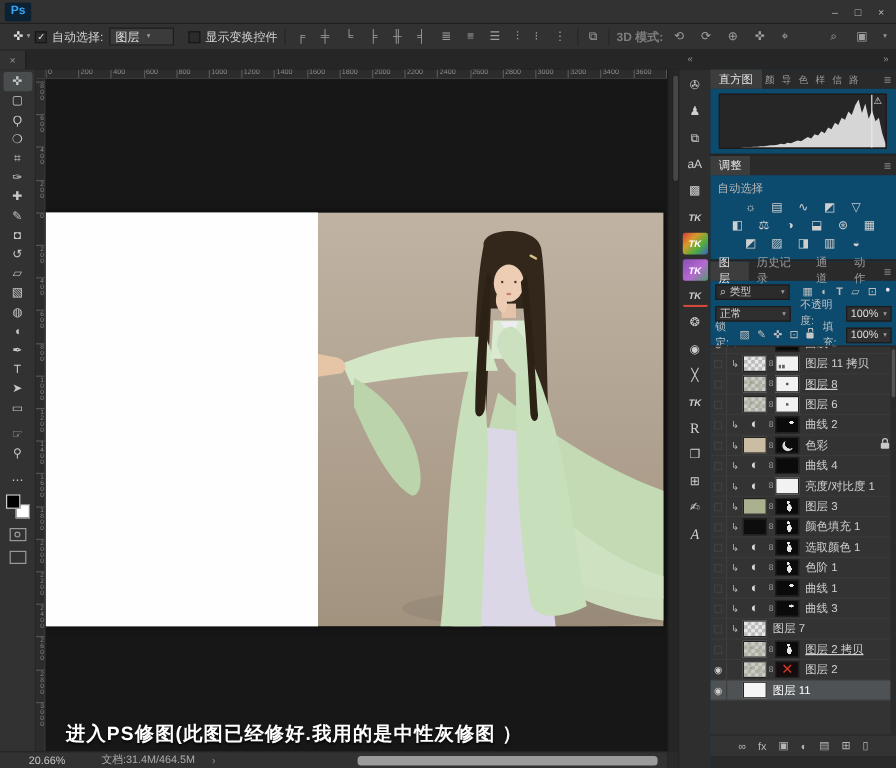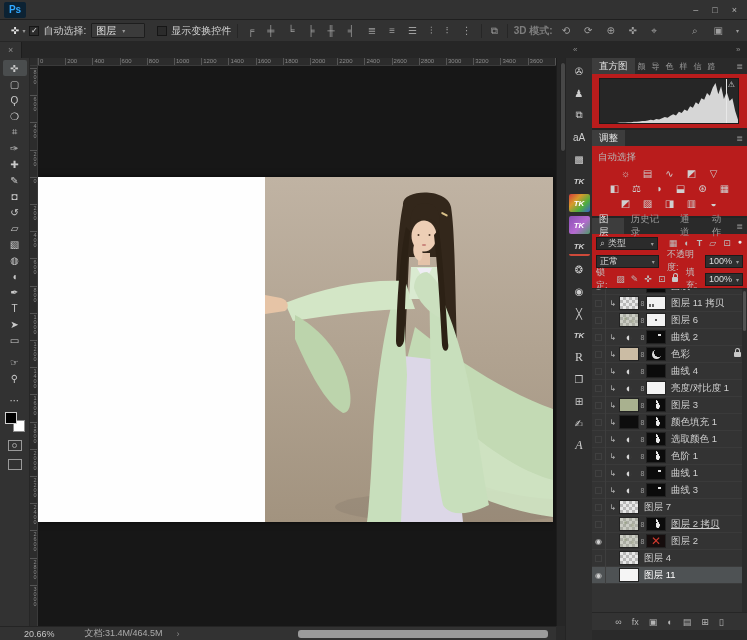--- a/index.html
+++ b/index.html
@@ -85,21 +85,21 @@
   .dock-ico.tk { font-size:8px; font-weight:bold; font-style:italic; }
   .dock-ico.tk-rainbow { background:linear-gradient(135deg,#d43b3b,#d89a2b,#4fae3f,#3b62c9); color:#fff; }
   .dock-ico.tk-purple { background:linear-gradient(135deg,#8a4fb5,#b56ad0 55%,#4f9a6a); color:#fff; }
   .dock-ico.tk-dots { border-bottom:2px solid #cf4a3a; }
   .dock-ico.serif { font-family:"Liberation Serif",serif; font-size:12px; }
   .dock-ico.serif-italic { font-family:"Liberation Serif",serif; font-style:italic; font-size:12px; }
 
   
   #rightcol { position:absolute; left:592px; top:58px; width:155px; height:582px; background:#242424;
     display:flex; flex-direction:column; gap:2px;}
-  .panel { background:#b91c1c; }
+  .panel { background:#0c4a6e; }
   .ptabs { display:flex; align-items:center; height:16px; background:#2a2a2a; }
   .ptab { padding:0 7px; font-size:9.5px; color:#9b9b9b; height:16px; display:flex; align-items:center;}
   .ptab.active { background:#3d3d3d; color:#e3e3e3; }
   .ptab.small { padding:0 3px; font-size:8px; }
   .pmenu { margin-left:auto; color:#8a8a8a; font-size:8px; padding-right:4px;}
 
   #histo-body { position:relative; height:54px; padding:4px 7px;}
   #histo-chart { position:relative; width:140px; height:46px; background:#262626; border:1px solid #1b1b1b;}
   #histo-chart svg { position:absolute; left:0; bottom:0; }
   #histo-warning { position:absolute; right:3px; top:1px; color:#d8d8d8; font-size:8px;}
@@ -364,20 +364,21 @@
         <path d="M146 50 C144 34 150 26 160 26 C172 26 177 38 174 52 C170 44 167 41 162 44 C155 39 149 44 146 50 Z" fill="#33271b"></path>
         <path d="M145 54 C141 92 140 130 139 164 C137 172 131 172 131 164 C132 120 135 78 141 50 Z" fill="#2c2115"></path>
         <path d="M174 52 C179 95 181 134 183 166 C185 175 178 177 177 168 C175 130 173 94 169 58 Z" fill="#2c2115"></path>
 
         <circle cx="153.5" cy="58" r="1" fill="#4a3526"></circle>
         <circle cx="164.5" cy="58" r="1" fill="#4a3526"></circle>
         <ellipse cx="159" cy="68" rx="2.2" ry="1.1" fill="#c9837a"></ellipse>
         <rect x="176" y="36" width="7" height="2" rx="1" fill="#d9c08a" transform="rotate(28 179 37)"></rect>
       </svg>
     </div>
+    <div id="caption">进入PS修图(此图已经修好.我用的是中性灰修图 ）</div>
   </div>
   <div id="canvas-vscroll">
       <div class="thumb"></div>
     </div>
 
   <div id="dock">
       <div class="dock-ico">✇</div>
       <div class="dock-ico">♟</div>
       <div class="dock-ico">⧉</div>
       <div class="dock-ico">aA</div>
@@ -529,20 +530,30 @@
             <span class="lname">图层 11 拷贝</span>
           </div>
           <div class="layer-row">
             <span class="eye-cell">
               <span class="eye-empty"></span>
             </span>
             <span class="no-clip"></span>
             <span class="thumb texture"></span>
             <span class="link-ico">8</span>
             <span class="mask white-dot"></span>
+            <span class="lname u">图层 8</span>
+          </div>
+          <div class="layer-row">
+            <span class="eye-cell">
+              <span class="eye-empty"></span>
+            </span>
+            <span class="no-clip"></span>
+            <span class="thumb texture"></span>
+            <span class="link-ico">8</span>
+            <span class="mask white-dot"></span>
             <span class="lname">图层 6</span>
           </div>
           <div class="layer-row">
             <span class="eye-cell">
               <span class="eye-empty"></span>
             </span>
             <span class="clip-arrow">↳</span>
             <span class="thumb adj">◐</span>
             <span class="link-ico">8</span>
             <span class="mask black-mark"></span>
@@ -659,28 +670,20 @@
           </div>
           <div class="layer-row">
             <span class="eye-cell">
               <span>◉</span>
             </span>
             <span class="no-clip"></span>
             <span class="thumb texture"></span>
             <span class="link-ico">8</span>
             <span class="mask red-x"></span>
             <span class="lname">图层 2</span>
-          </div>
-          <div class="layer-row">
-            <span class="eye-cell">
-              <span class="eye-empty"></span>
-            </span>
-            <span class="no-clip"></span>
-            <span class="thumb checker"></span>
-            <span class="lname">图层 4</span>
           </div>
           <div class="layer-row selected">
             <span class="eye-cell">
               <span>◉</span>
             </span>
             <span class="no-clip"></span>
             <span class="thumb white"></span>
             <span class="lname">图层 11</span>
           </div>
           <div id="list-vscroll">

